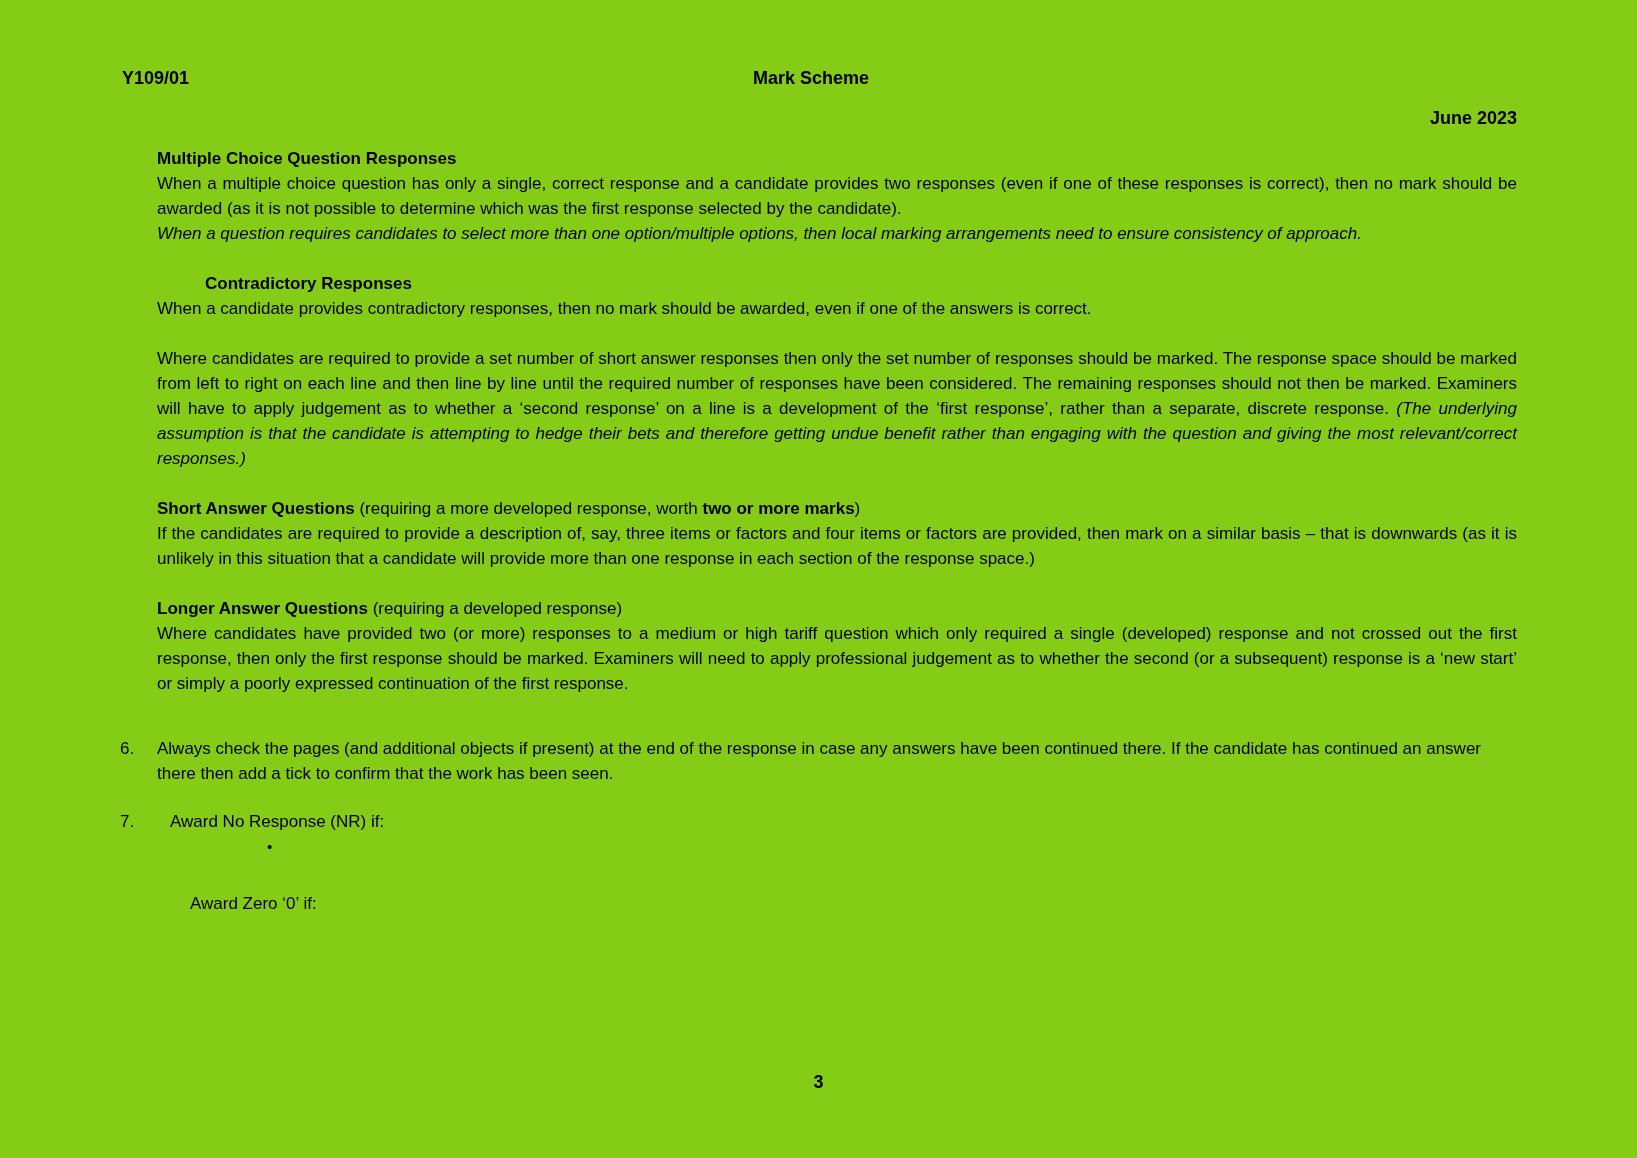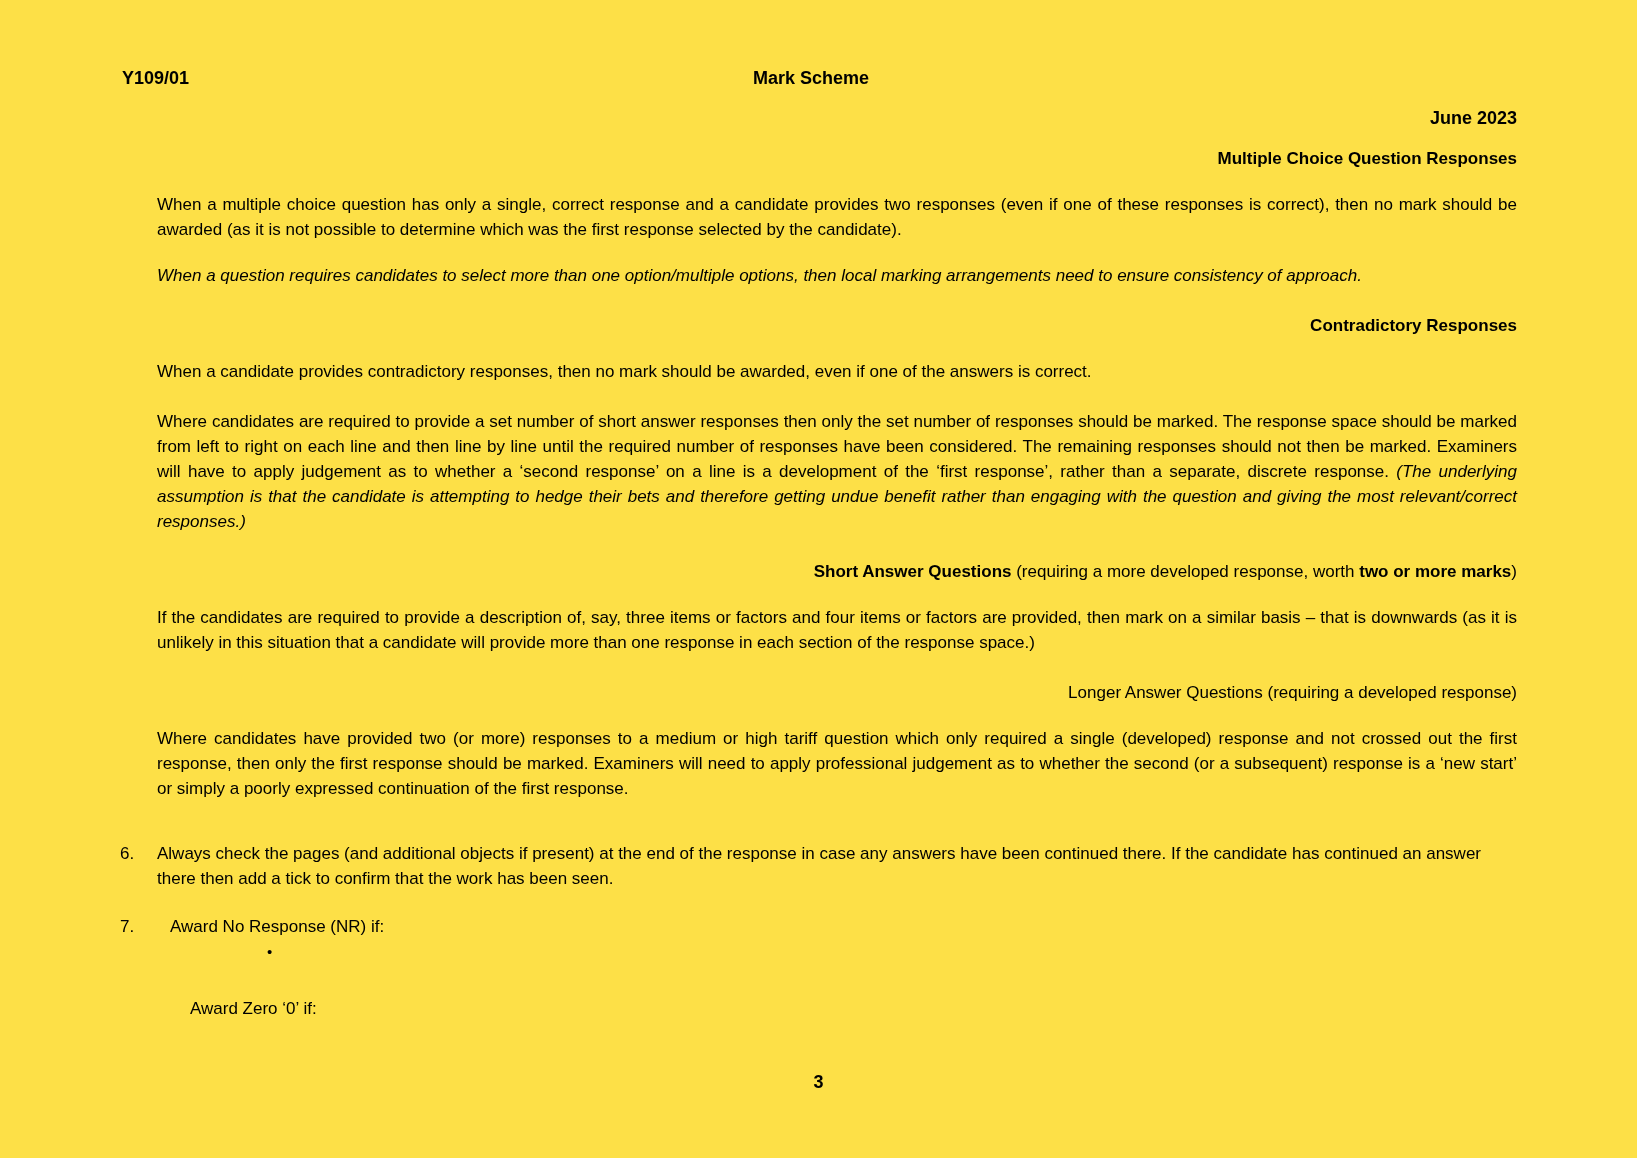--- a/index.html
+++ b/index.html
@@ -4,21 +4,21 @@
 <style>
   html, body {
     margin: 0;
     padding: 0;
     background: #ffffff;
   }
   .page {
     position: relative;
     width: 1637px;
     height: 1158px;
-    background: #fde047;
+    background: #84cc16;
     color: #000000;
     font-family: "Liberation Sans", "DejaVu Sans", sans-serif;
     font-size: 17px;
     line-height: 25px;
     overflow: hidden;
   }
   .header {
     position: absolute;
     top: 66px;
     left: 122px;
@@ -34,25 +34,24 @@
   .content {
     position: absolute;
     top: 146px;
     left: 120px;
     right: 120px;
   }
   .section {
     margin-bottom: 25px;
     padding-left: 37px;
   }
-  .section-heading { text-align: right; }
+  .section-heading { text-align: left; }
   .para {
     text-align: justify;
     text-align-last: left;
-    margin-top: 21px;
   }
 
   .list { margin-top: 40px; }
   .num-item { display: flex; }
   .num-item .num  { flex: 0 0 37px; }
   .num-item .itext{ flex: 1 1 auto; }
   .item7 { margin-top: 23px; }
   .item7 .num { flex-basis: 50px; }
 
   .bullet-row {
@@ -103,21 +102,21 @@
           <div class="para"><span>When a candidate provides contradictory responses, then no mark should be awarded, even if one of the answers is correct.</span></div>
         </div>
         <div class="section">
           <div class="para"><span>Where candidates are required to provide a set number of short answer responses then only the set number of responses should be marked. The response space should be marked from left to right on each line and then line by line until the required number of responses have been considered.  The remaining responses should not then be marked. Examiners will have to apply judgement as to whether a ‘second response’ on a line is a development of the ‘first response’, rather than a separate, discrete response.  </span><span style="font-style: italic;">(The underlying assumption is that the candidate is attempting to hedge their bets and therefore getting undue benefit rather than engaging with the question and giving the most relevant/correct responses.)</span></div>
         </div>
         <div class="section">
           <div class="section-heading"><span style="font-weight: bold;">Short Answer Questions</span><span> (requiring a more developed response, worth </span><span style="font-weight: bold;">two or more marks</span><span>)</span></div>
           <div class="para"><span>If the candidates are required to provide a description of, say, three items or factors and four items or factors are provided, then mark on a similar basis – that is downwards (as it is unlikely in this situation that a candidate will provide more than one response in each section of the response space.)</span></div>
         </div>
         <div class="section">
-          <div class="section-heading"><span style="font-weight: normal;">Longer Answer Questions</span><span> (requiring a developed response)</span></div>
+          <div class="section-heading"><span style="font-weight: bold;">Longer Answer Questions</span><span> (requiring a developed response)</span></div>
           <div class="para"><span>Where candidates have provided two (or more) responses to a medium or high tariff question which only required a single (developed) response and not crossed out the first response, then only the first response should be marked. Examiners will need to apply professional judgement as to whether the second (or a subsequent) response is a ‘new start’ or simply a poorly expressed continuation of the first response.</span></div>
         </div>
       </div>
 
     <div class="list">
 
       <div class="num-item">
         <span class="num">6.</span>
         <span class="itext">Always check the pages (and additional objects if present) at the end of the response in case any answers have been continued there. If the candidate has continued an answer there then add a tick to confirm that the work has been seen.</span>
       </div>

